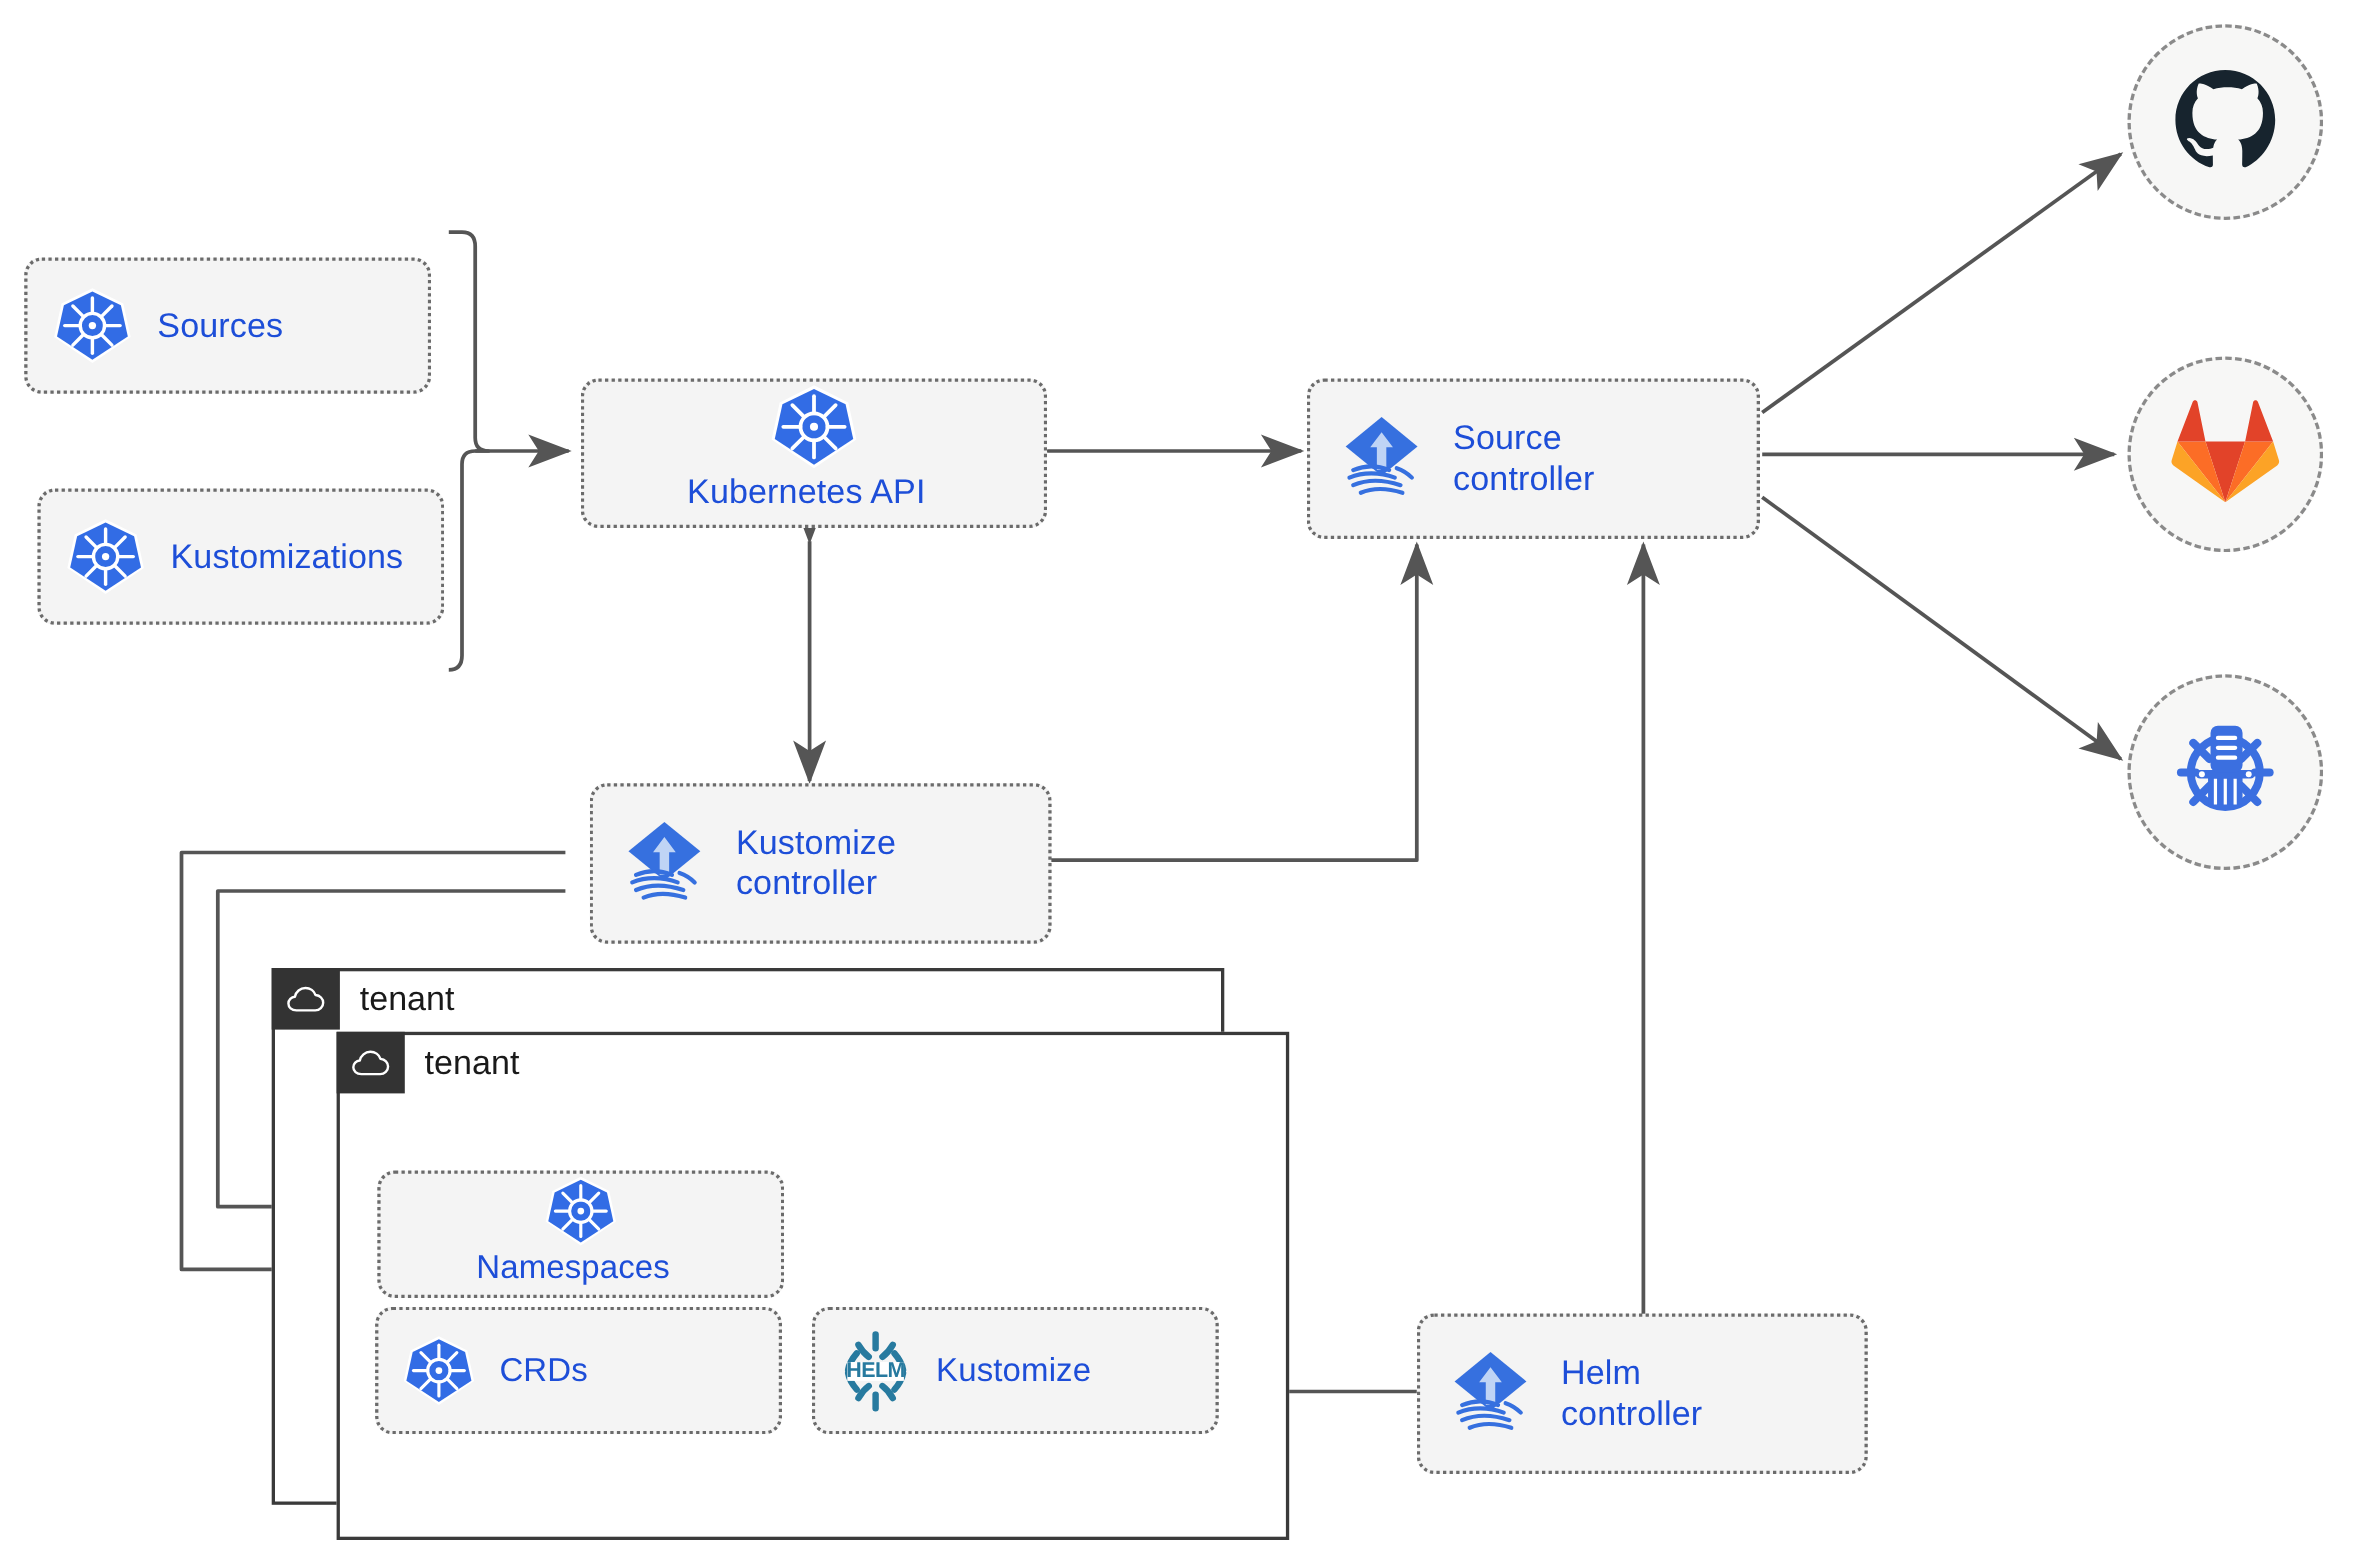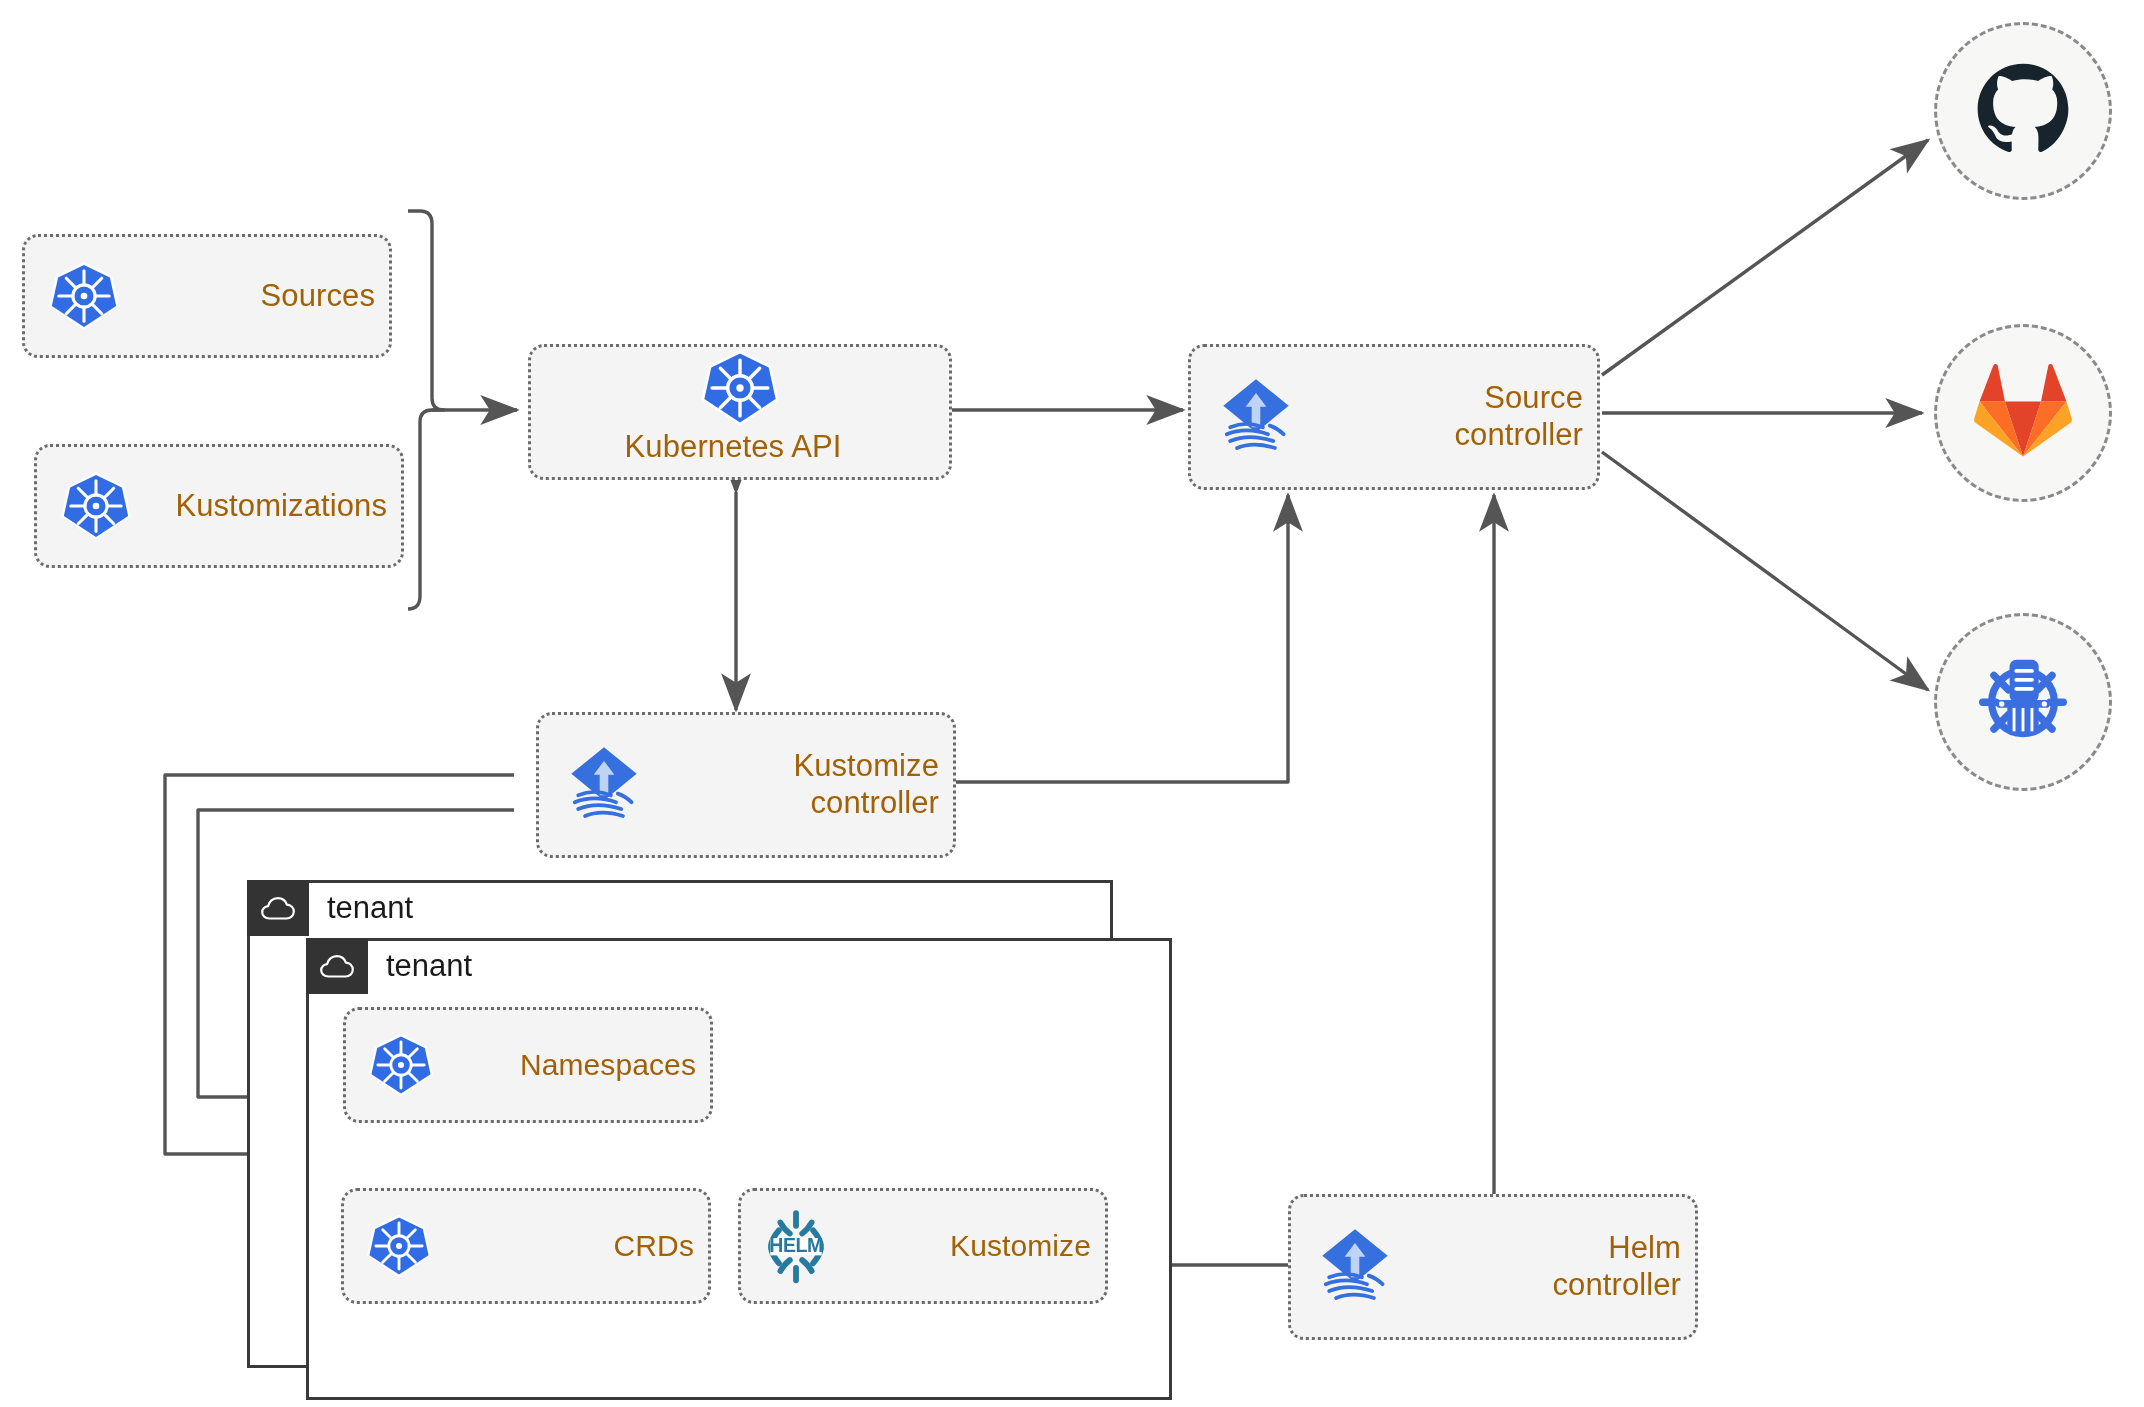--- a/index.html
+++ b/index.html
@@ -11,21 +11,21 @@
   .node{
     position:absolute;
     background:#f4f4f4;
     border:3px dotted #6b6b6b;
     border-radius:16px;
     display:flex;align-items:center;
     box-sizing:border-box;
   }
   .node .ico{flex:0 0 auto;display:flex;align-items:center;justify-content:center;}
   .node .lbl{
-    flex:1 1 auto;text-align:right;color:#a16207;
+    flex:1 1 auto;text-align:left;color:#1d4ed8;
     font-size:31px;line-height:1.18;letter-spacing:.1px;
     padding-right:14px;white-space:pre-line;
   }
   .node.small .lbl{font-size:30px;}
 
   
   .circ{
     position:absolute;width:178px;height:178px;border-radius:50%;
     background:#f7f7f6;border:3px dashed #8a8a8a;
     display:flex;align-items:center;justify-content:center;box-sizing:border-box;
@@ -227,21 +227,21 @@
           <path d="M20,78 C34,72 52,72 70,78"></path>
           <path d="M28,86 C40,81 56,81 72,86"></path>
           <path d="M66,60 C72,62 78,66 82,70"></path>
         </g>
       </svg>
     </span>
     <span class="lbl">Helm
 controller</span>
   </div>
 
-  <div class="node small" style="left:343px;top:1007px;width:370px;height:116px;z-index:6;">
+  <div class="node small" style="left:343px;top:1064px;width:370px;height:116px;z-index:6;flex-direction:column;">
     <span class="ico" style="width:110px;">
       <svg width="68" height="68" viewBox="0 0 100 100" aria-hidden="true">
         <polygon points="50,4 88,23 97,64 50,96 3,64 12,23" fill="#ffffff"></polygon>
         <polygon points="50,8 85,25 93.5,63.5 50,92 6.5,63.5 15,25" fill="#326CE5"></polygon>
         <g fill="none" stroke="#ffffff" stroke-width="4.2" stroke-linecap="round">
           <circle cx="50" cy="50" r="15"></circle>
           <line x1="50" y1="16" x2="50" y2="35"></line>
             <line x1="50" y1="65" x2="50" y2="84"></line>
           <line x1="16" y1="50" x2="35" y2="50"></line>
             <line x1="65" y1="50" x2="84" y2="50"></line>

